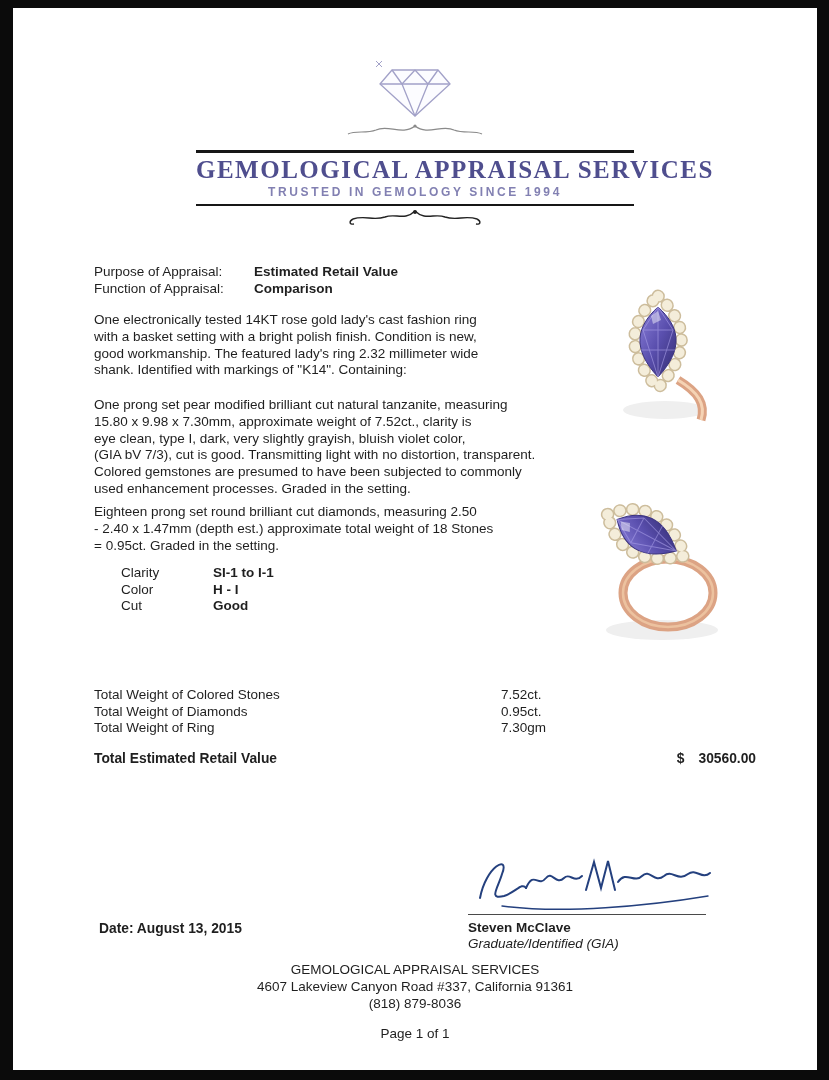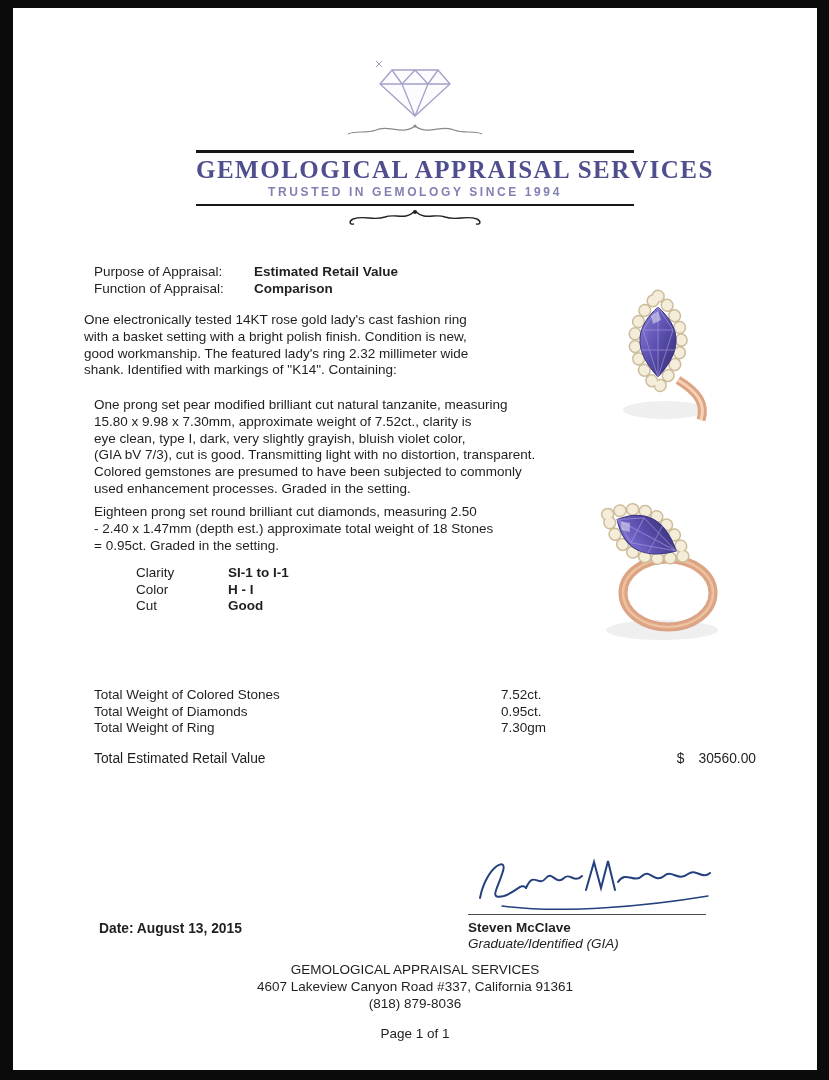--- a/index.html
+++ b/index.html
@@ -38,28 +38,28 @@
   
   .abs { position:absolute; }
   .kv-row { display:flex; font-size:13.5px; line-height:16.5px; }
   .kv-label { width:160px; }
   .kv-value { font-weight:bold; }
   .para {
     font-size:13.5px; line-height:16.8px;
     white-space:pre-line;
   }
   .grading-row { display:flex; font-size:13.5px; line-height:16.5px; }
-  .grading-label { width:92px;margin-left:15px; }
+  .grading-label { width:92px; }
   .grading-value { font-weight:bold;text-align:center; }
   .totals-row { display:flex; font-size:13.5px; line-height:16.5px; }
   .totals-label { width:407px; }
   .totals-value { font-weight:normal; }
   .retail-row {
     display:flex; justify-content:space-between;
-    width:662px; font-weight:normal; font-size:13.8px;
+    width:662px; font-weight:bold; font-size:13.8px;
   }
   .retail-value { display:flex; }
   .retail-currency { margin-right:14px; }
   
   .date-line { font-weight:bold; font-size:13.8px; white-space:nowrap; }
   .sig-area { width:262px; }
   .sig-rule { height:1px; background:#4a4a4a; width:238px; margin-top:-8px; }
   .signer-name { font-weight:bold; font-size:13.5px; margin-top:5px; }
   .signer-title { font-style:italic; font-size:13.5px; margin-top:1px; }
   .footer {
@@ -116,21 +116,21 @@
     <div class="kv-row">
       <span class="kv-label">Purpose of Appraisal:</span>
       <span class="kv-value">Estimated Retail Value</span>
     </div>
     <div class="kv-row">
       <span class="kv-label">Function of Appraisal:</span>
       <span class="kv-value">Comparison</span>
     </div>
   </div>
 
-  <div class="para abs" style="left:71px; top:304px; width:480px;">One electronically tested 14KT rose gold lady's cast fashion ring
+  <div class="para abs" style="left:81px; top:304px; width:480px;">One electronically tested 14KT rose gold lady's cast fashion ring
 with a basket setting with a bright polish finish. Condition is new,
 good workmanship. The featured lady's ring 2.32 millimeter wide
 shank. Identified with markings of "K14".  Containing:</div>
   <div class="para abs" style="left:81px; top:389px; width:482px;">One prong set pear modified brilliant cut natural tanzanite, measuring
 15.80 x 9.98 x 7.30mm, approximate weight of 7.52ct., clarity is
 eye clean, type I, dark, very slightly grayish, bluish violet color,
 (GIA bV 7/3), cut is good. Transmitting light with no distortion, transparent.
 Colored gemstones are presumed to have been subjected to commonly
 used enhancement processes. Graded in the setting.</div>
   <div class="para abs" style="left:81px; top:496px; width:460px;">Eighteen prong set round brilliant cut diamonds, measuring 2.50

